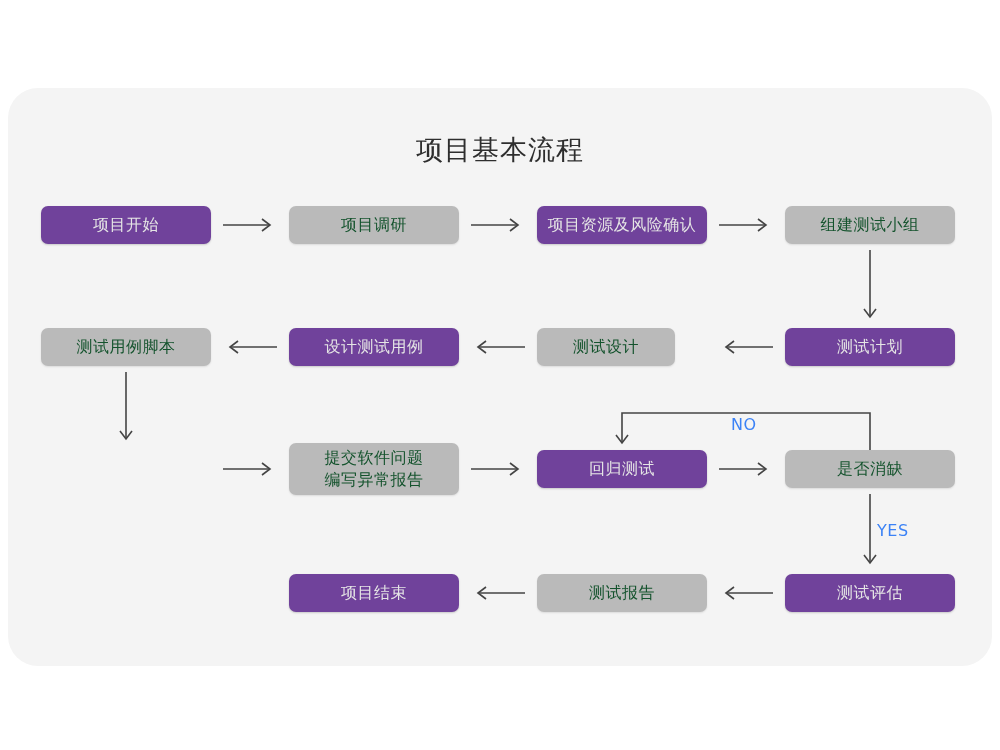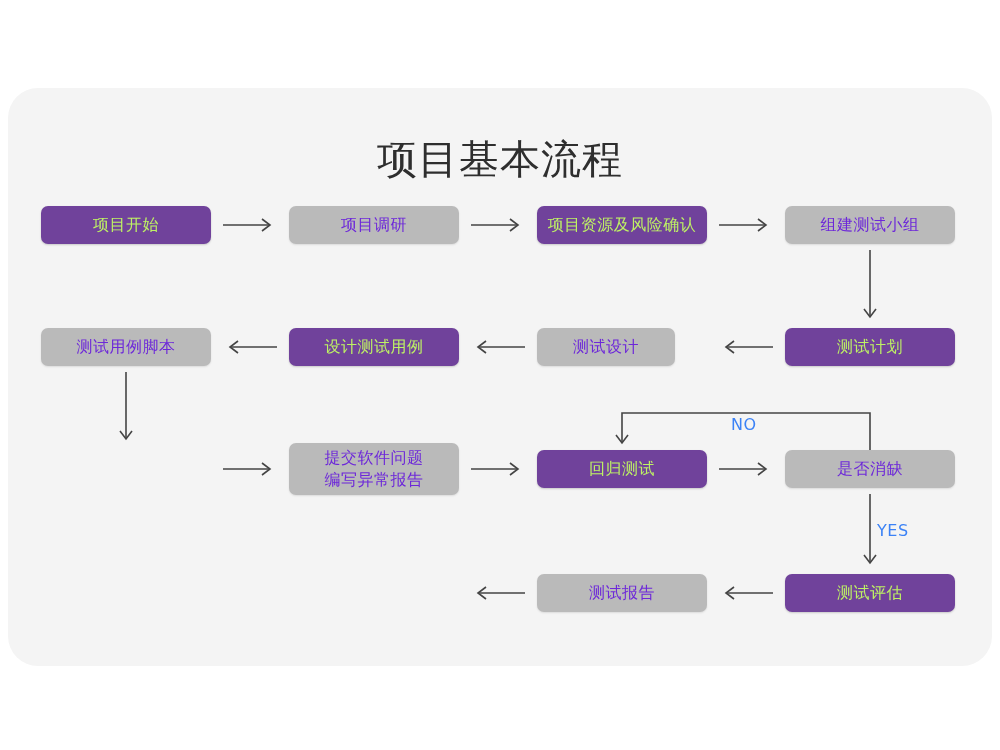--- a/index.html
+++ b/index.html
@@ -28,21 +28,21 @@
     background: #f4f4f4;
     border-radius: 30px;
   }
 
   .title {
     position: absolute;
     left: 0;
     top: 132px;
     width: 1000px;
     text-align: center;
-    font-size: 40px;
+    font-size: 27px;
     color: #2e2e2e;
     letter-spacing: 1px;
     font-weight: 400;
   }
 
   
   .node {
     position: absolute;
     box-sizing: border-box;
     border-radius: 7px;
@@ -51,26 +51,26 @@
     justify-content: center;
     text-align: center;
     font-size: 16px;
     line-height: 22px;
     letter-spacing: 0.5px;
     white-space: pre-line;
     user-select: none;
   }
   .node.purple {
     background: #70429b;
-    color: #bef264;
+    color: #e5e5e5;
     box-shadow: 0 1px 2px rgba(0,0,0,0.18);
   }
   .node.gray {
     background: #bababa;
-    color: #6d28d9;
+    color: #14532d;
     box-shadow: 0 1px 2px rgba(0,0,0,0.10);
   }
 
   
   .conn {
     position: absolute;
     pointer-events: none;
   }
   .conn svg { display: block; overflow: visible; }
 
@@ -201,20 +201,21 @@
   <div class="node gray" style="left:785px; top:450px; width:170px; height:38px;">是否消缺</div>
 
   <div class="conn" style="left:856px; top:494px; width:28px; height:78px;">
     <svg width="28" height="78" viewBox="0 0 28 78">
       <line x1="14" y1="0" x2="14" y2="68" stroke="#444" stroke-width="1.6"></line>
       <polyline points="8,61 14,69 20,61" fill="none" stroke="#444" stroke-width="1.6"></polyline>
     </svg>
   </div>
   <div class="edge-label" style="left:877px; top:521px;">YES</div>
 
+  <div class="node purple" style="left:289px; top:574px; width:170px; height:38px;">项目结束</div>
 
   <div class="conn" style="left:469px; top:583px; width:58px; height:20px;">
     <svg width="58" height="20" viewBox="0 0 58 20">
       <line x1="10" y1="10" x2="56" y2="10" stroke="#444" stroke-width="1.6"></line>
       <polyline points="17,4 9,10 17,16" fill="none" stroke="#444" stroke-width="1.6"></polyline>
     </svg>
   </div>
 
   <div class="node gray" style="left:537px; top:574px; width:170px; height:38px;">测试报告</div>
 

